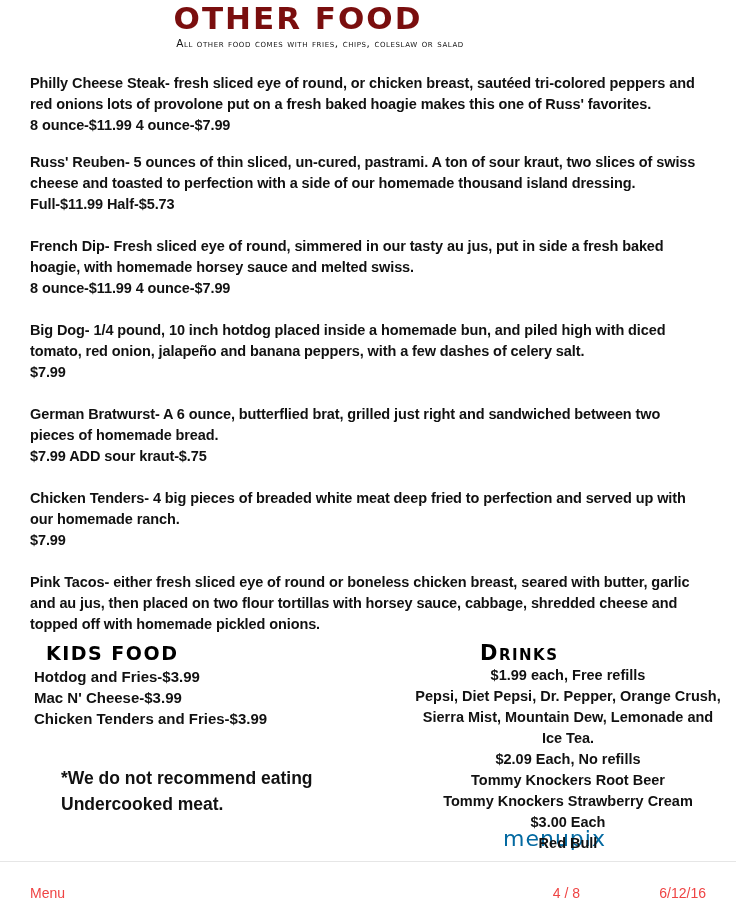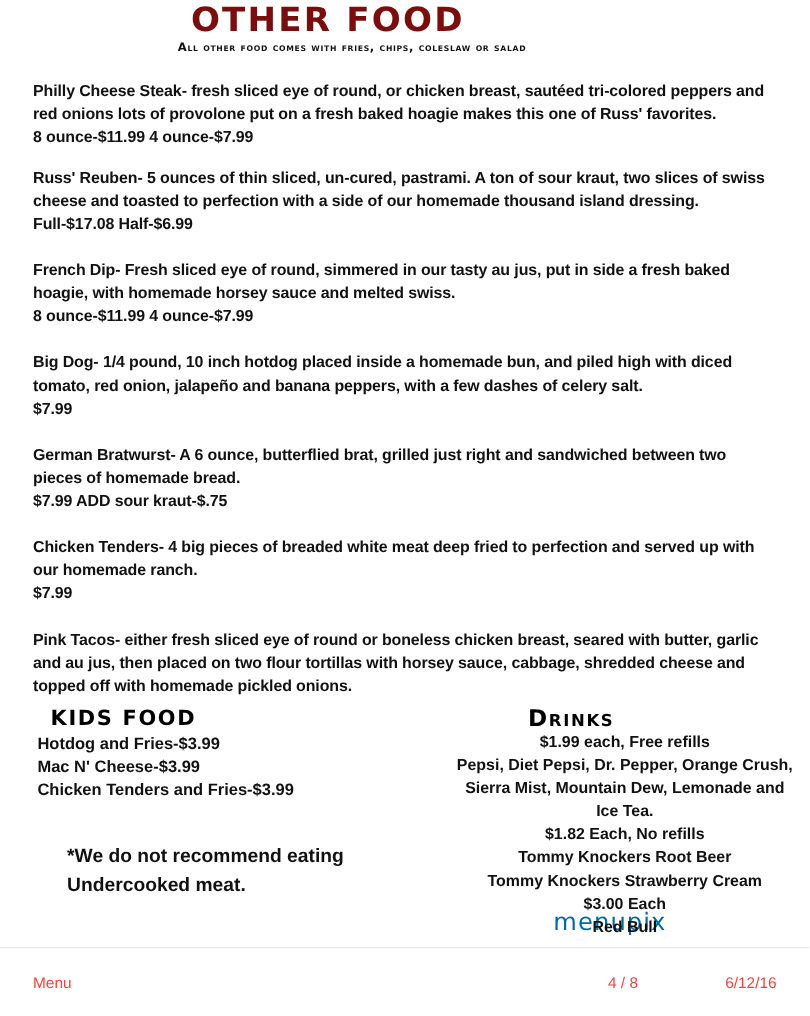--- a/index.html
+++ b/index.html
@@ -35,21 +35,21 @@
       line-height: 36px;
       transform: scaleY(0.98);
     }
     .subtitle {
       position: absolute;
       top: 36px;
       left: 0;
       width: 640px;
       text-align: center;
       font-family: "DejaVu Sans", sans-serif;
-      font-weight: bold;
+      font-weight: normal;
       font-size: 10.5px;
       letter-spacing: 0.6px;
       font-variant: small-caps;
       color: #111;
       line-height: 14px;
     }
     .item {
       position: absolute;
       left: 30px;
       width: 676px;
@@ -144,21 +144,21 @@
   <div class="title">OTHER FOOD</div>
   <div class="subtitle">All other food comes with fries, chips, coleslaw or salad</div>
 
   <div class="item" style="top:73px;">
     <span>Philly Cheese Steak- fresh sliced eye of round, or chicken breast, sautéed tri-colored peppers and red onions lots of provolone put on a fresh baked hoagie makes this one of Russ' favorites.</span>
     <span class="price">8 ounce-$11.99   4 ounce-$7.99</span>
   </div>
 
   <div class="item" style="top:152px;">
     <span>Russ' Reuben- 5 ounces of thin sliced, un-cured, pastrami. A ton of sour kraut, two slices of swiss cheese and toasted to perfection with a side of our homemade thousand island dressing.</span>
-    <span class="price">Full-$17.08    Half-$6.99</span>
+    <span class="price">Full-$11.99    Half-$5.73</span>
   </div>
 
   <div class="item" style="top:236px;">
     <span>French Dip- Fresh sliced eye of round, simmered in our tasty au jus, put in side a fresh baked hoagie, with homemade horsey sauce and melted swiss.</span>
     <span class="price">8 ounce-$11.99    4 ounce-$7.99</span>
   </div>
 
   <div class="item" style="top:320px;">
     <span>Big Dog- 1/4 pound, 10 inch hotdog placed inside a homemade bun, and piled high with diced tomato, red onion, jalapeño and banana peppers, with a few dashes of celery salt.</span>
     <span class="price">$7.99</span>
@@ -190,21 +190,21 @@
     <div>Undercooked meat.</div>
   </div>
 
   <div class="section-head drinks-head">Drinks</div>
   <div class="watermark">menupix</div>
   <div class="drinks-list">
     <div>$1.99 each, Free refills</div>
     <div>Pepsi, Diet Pepsi, Dr. Pepper, Orange Crush,</div>
     <div>Sierra Mist, Mountain Dew, Lemonade and</div>
     <div>Ice Tea.</div>
-    <div>$1.82 Each, No refills</div>
+    <div>$2.09 Each, No refills</div>
     <div>Tommy Knockers Root Beer</div>
     <div>Tommy Knockers Strawberry Cream</div>
     <div>$3.00 Each</div>
     <div>Red Bull</div>
   </div>
 </div>
 
 <div class="divider"></div>
 <div class="footer">
   <span class="left">Menu</span>

